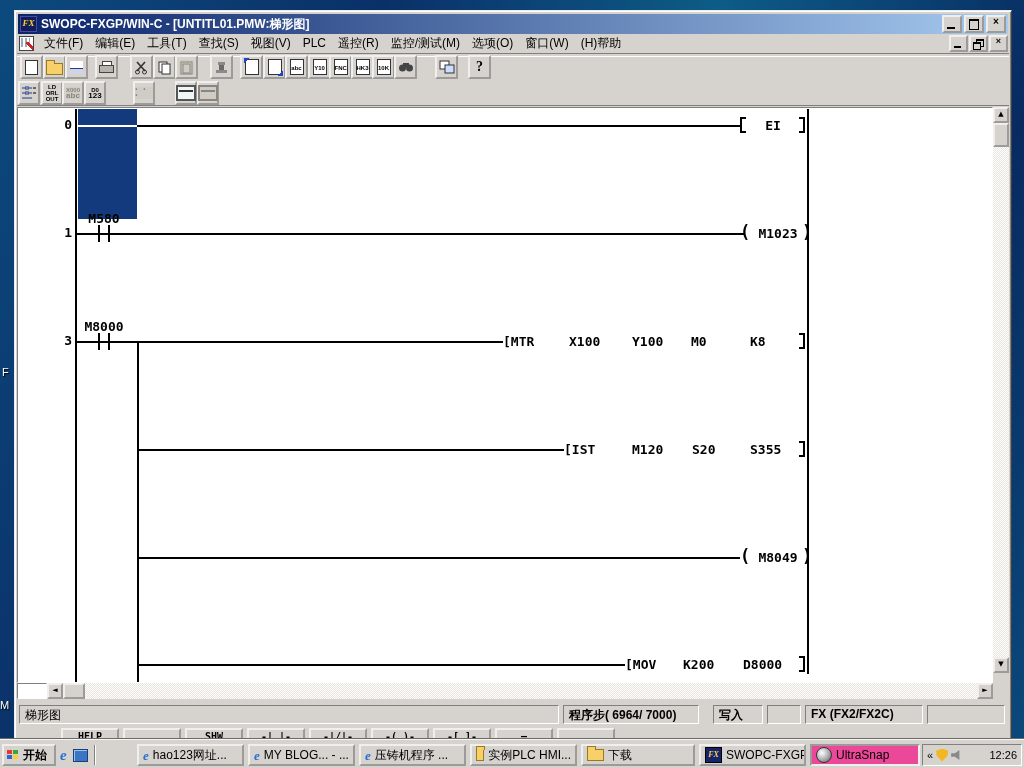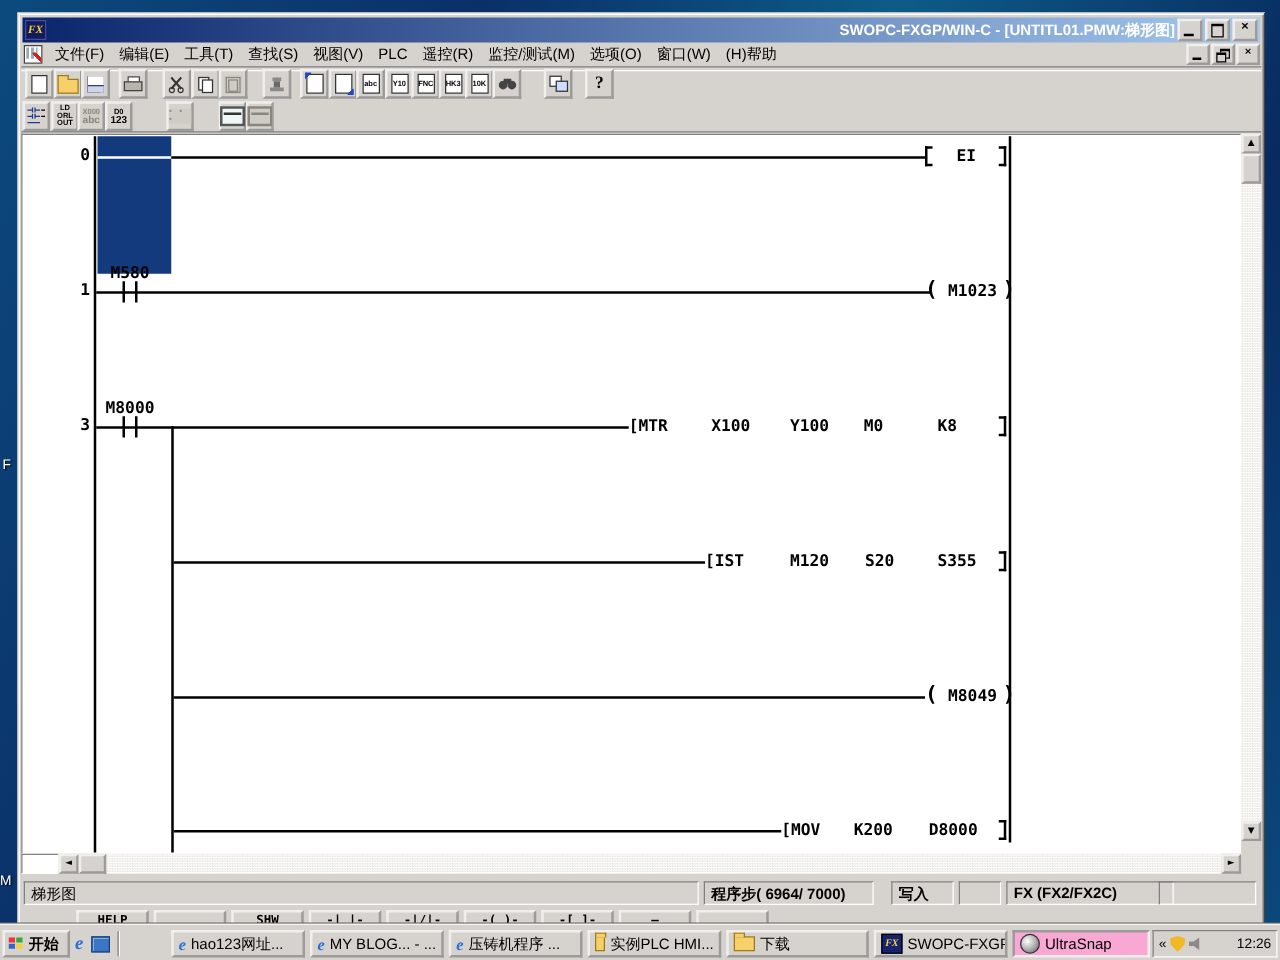--- a/index.html
+++ b/index.html
@@ -9,21 +9,21 @@
   .desk-frag{position:absolute;color:#fff;font-size:11px;text-shadow:1px 1px 1px #000;}
   
   #window{position:absolute;left:14px;top:10px;width:996px;height:733px;background:#d6d3ce;
     border:1px solid #404040;border-top-color:#efede8;border-left-color:#efede8;
     box-shadow:inset 1px 1px 0 #fff,inset -1px -1px 0 #808080;}
   .titlebar{position:absolute;left:3px;top:3px;right:3px;height:20px;
     background:linear-gradient(90deg,#0a246a,#a6caf0);display:flex;align-items:center;
     color:#fff;font-weight:bold;font-size:12px;padding:0 2px;white-space:nowrap;}
   .appico{width:15px;height:14px;background:#101c5c;border:1px solid #4a4aa0;color:#ffd02a;
     font:italic bold 9px/13px "Liberation Serif",serif;text-align:center;margin-right:4px;flex:none;}
-  .title-text{flex:1;overflow:hidden;text-align:right;}
+  .title-text{flex:1;overflow:hidden;}
   .win-btn{width:16px;height:14px;background:#d6d3ce;border:2px outset #f0efed;margin-left:2px;
     position:relative;flex:none;color:#000;font:bold 10px/10px "Liberation Sans",sans-serif;text-align:center;}
   .g-min{position:absolute;left:3px;bottom:2px;width:8px;border-bottom:2px solid #000;}
   .g-max{position:absolute;left:3px;top:2px;width:8px;height:8px;border:1px solid #000;border-top-width:2px;}
   .g-rest1{position:absolute;left:5px;top:2px;width:6px;height:5px;border:1px solid #000;border-top-width:2px;background:#d6d3ce;}
   .g-rest2{position:absolute;left:2px;top:5px;width:6px;height:5px;border:1px solid #000;border-top-width:2px;background:#d6d3ce;}
   .menubar{position:absolute;left:3px;top:24px;right:3px;height:16px;display:flex;align-items:center;font-size:12px;color:#000;}
   .menu-item{padding:2px 6px;white-space:nowrap;}
   .mdiico{width:13px;height:13px;background:#fff;border:1px solid #444;margin:0 4px 0 1px;position:relative;flex:none;}
   .mdiico i{position:absolute;left:1px;top:1px;width:9px;height:9px;
@@ -96,21 +96,21 @@
   .flag{width:13px;height:11px;display:grid;grid-template-columns:5px 5px;grid-template-rows:4px 4px;gap:1px;flex:none;}
   .flag i:nth-child(1){background:#e33;}.flag i:nth-child(2){background:#3a3;}
   .flag i:nth-child(3){background:#36c;}.flag i:nth-child(4){background:#fc3;}
   .quick{position:absolute;left:60px;top:4px;height:22px;display:flex;align-items:center;gap:6px;}
   .ie{color:#2a6fd6;font:bold italic 15px/15px "Liberation Serif",serif;}
   .ie.sm{font-size:13px;}
   .qdesk{width:13px;height:11px;background:#3a76c4;border:1px solid #1c3f77;box-shadow:inset 1px 1px 0 #9cc2ee;}
   .task-btn{position:absolute;top:4px;height:22px;width:107px;background:#d6d3ce;border:2px outset #f0efed;
     box-sizing:border-box;display:flex;align-items:center;gap:4px;padding:0 4px;font-size:12px;color:#000;
     white-space:nowrap;overflow:hidden;}
-  .task-btn.pressed{border:2px inset #f0efed;background:#f9a8d4;}
+  .task-btn.pressed{border:2px inset #f0efed;background:#ec4899;}
   .fxico{width:15px;height:14px;background:#16246e;color:#ffd24a;font:italic bold 8px/13px "Liberation Serif",serif;
     text-align:center;flex:none;border:1px solid #000;}
   .usico{width:14px;height:14px;border-radius:50%;flex:none;border:1px solid #333;
     background:radial-gradient(circle at 35% 35%,#fff,#aaa 55%,#555);}
   .tray{position:absolute;right:2px;top:4px;width:100px;height:22px;border:1px solid;
     border-color:#808080 #fff #fff #808080;box-sizing:border-box;display:flex;align-items:center;gap:3px;
     padding:0 4px;font-size:11px;color:#000;}
   .shield{width:12px;height:13px;background:#f2b824;clip-path:polygon(50% 0,100% 18%,96% 55%,50% 100%,4% 55%,0 18%);flex:none;}
   .spk{width:11px;height:10px;background:#8a8a8a;clip-path:polygon(0 32%,35% 32%,75% 0,75% 100%,35% 68%,0 68%);flex:none;}
   .clock{margin-left:auto;}
@@ -358,21 +358,21 @@
       <div class="sbtn" style="left:0;top:0;">◄</div>
       <div class="sthumb" style="left:16px;top:0;width:22px;height:16px;"></div>
       <div class="sbtn" style="left:930px;top:0;">►</div>
     </div>
 
     <div>
       <div class="spanel" style="left:4px;width:540px;">梯形图</div>
       <div class="spanel sb-bold" style="left:548px;width:136px;">程序步( 6964/ 7000)</div>
       <div class="spanel sb-bold" style="left:698px;width:50px;">写入</div>
       <div class="spanel" style="left:752px;width:34px;"></div>
-      <div class="spanel sb-bold" style="left:790px;width:134px;">FX (FX2/FX2C)</div>
+      <div class="spanel sb-bold" style="left:790px;width:118px;">FX (FX2/FX2C)</div>
       <div class="spanel" style="left:912px;width:78px;"></div>
     </div>
 
     <div>
       <div class="fbtn" style="left:46px;">HELP</div>
       <div class="fbtn" style="left:108px;"></div>
       <div class="fbtn" style="left:170px;">SHW</div>
       <div class="fbtn" style="left:232px;">-| |-</div>
       <div class="fbtn" style="left:294px;">-|/|-</div>
       <div class="fbtn" style="left:356px;">-( )-</div>

